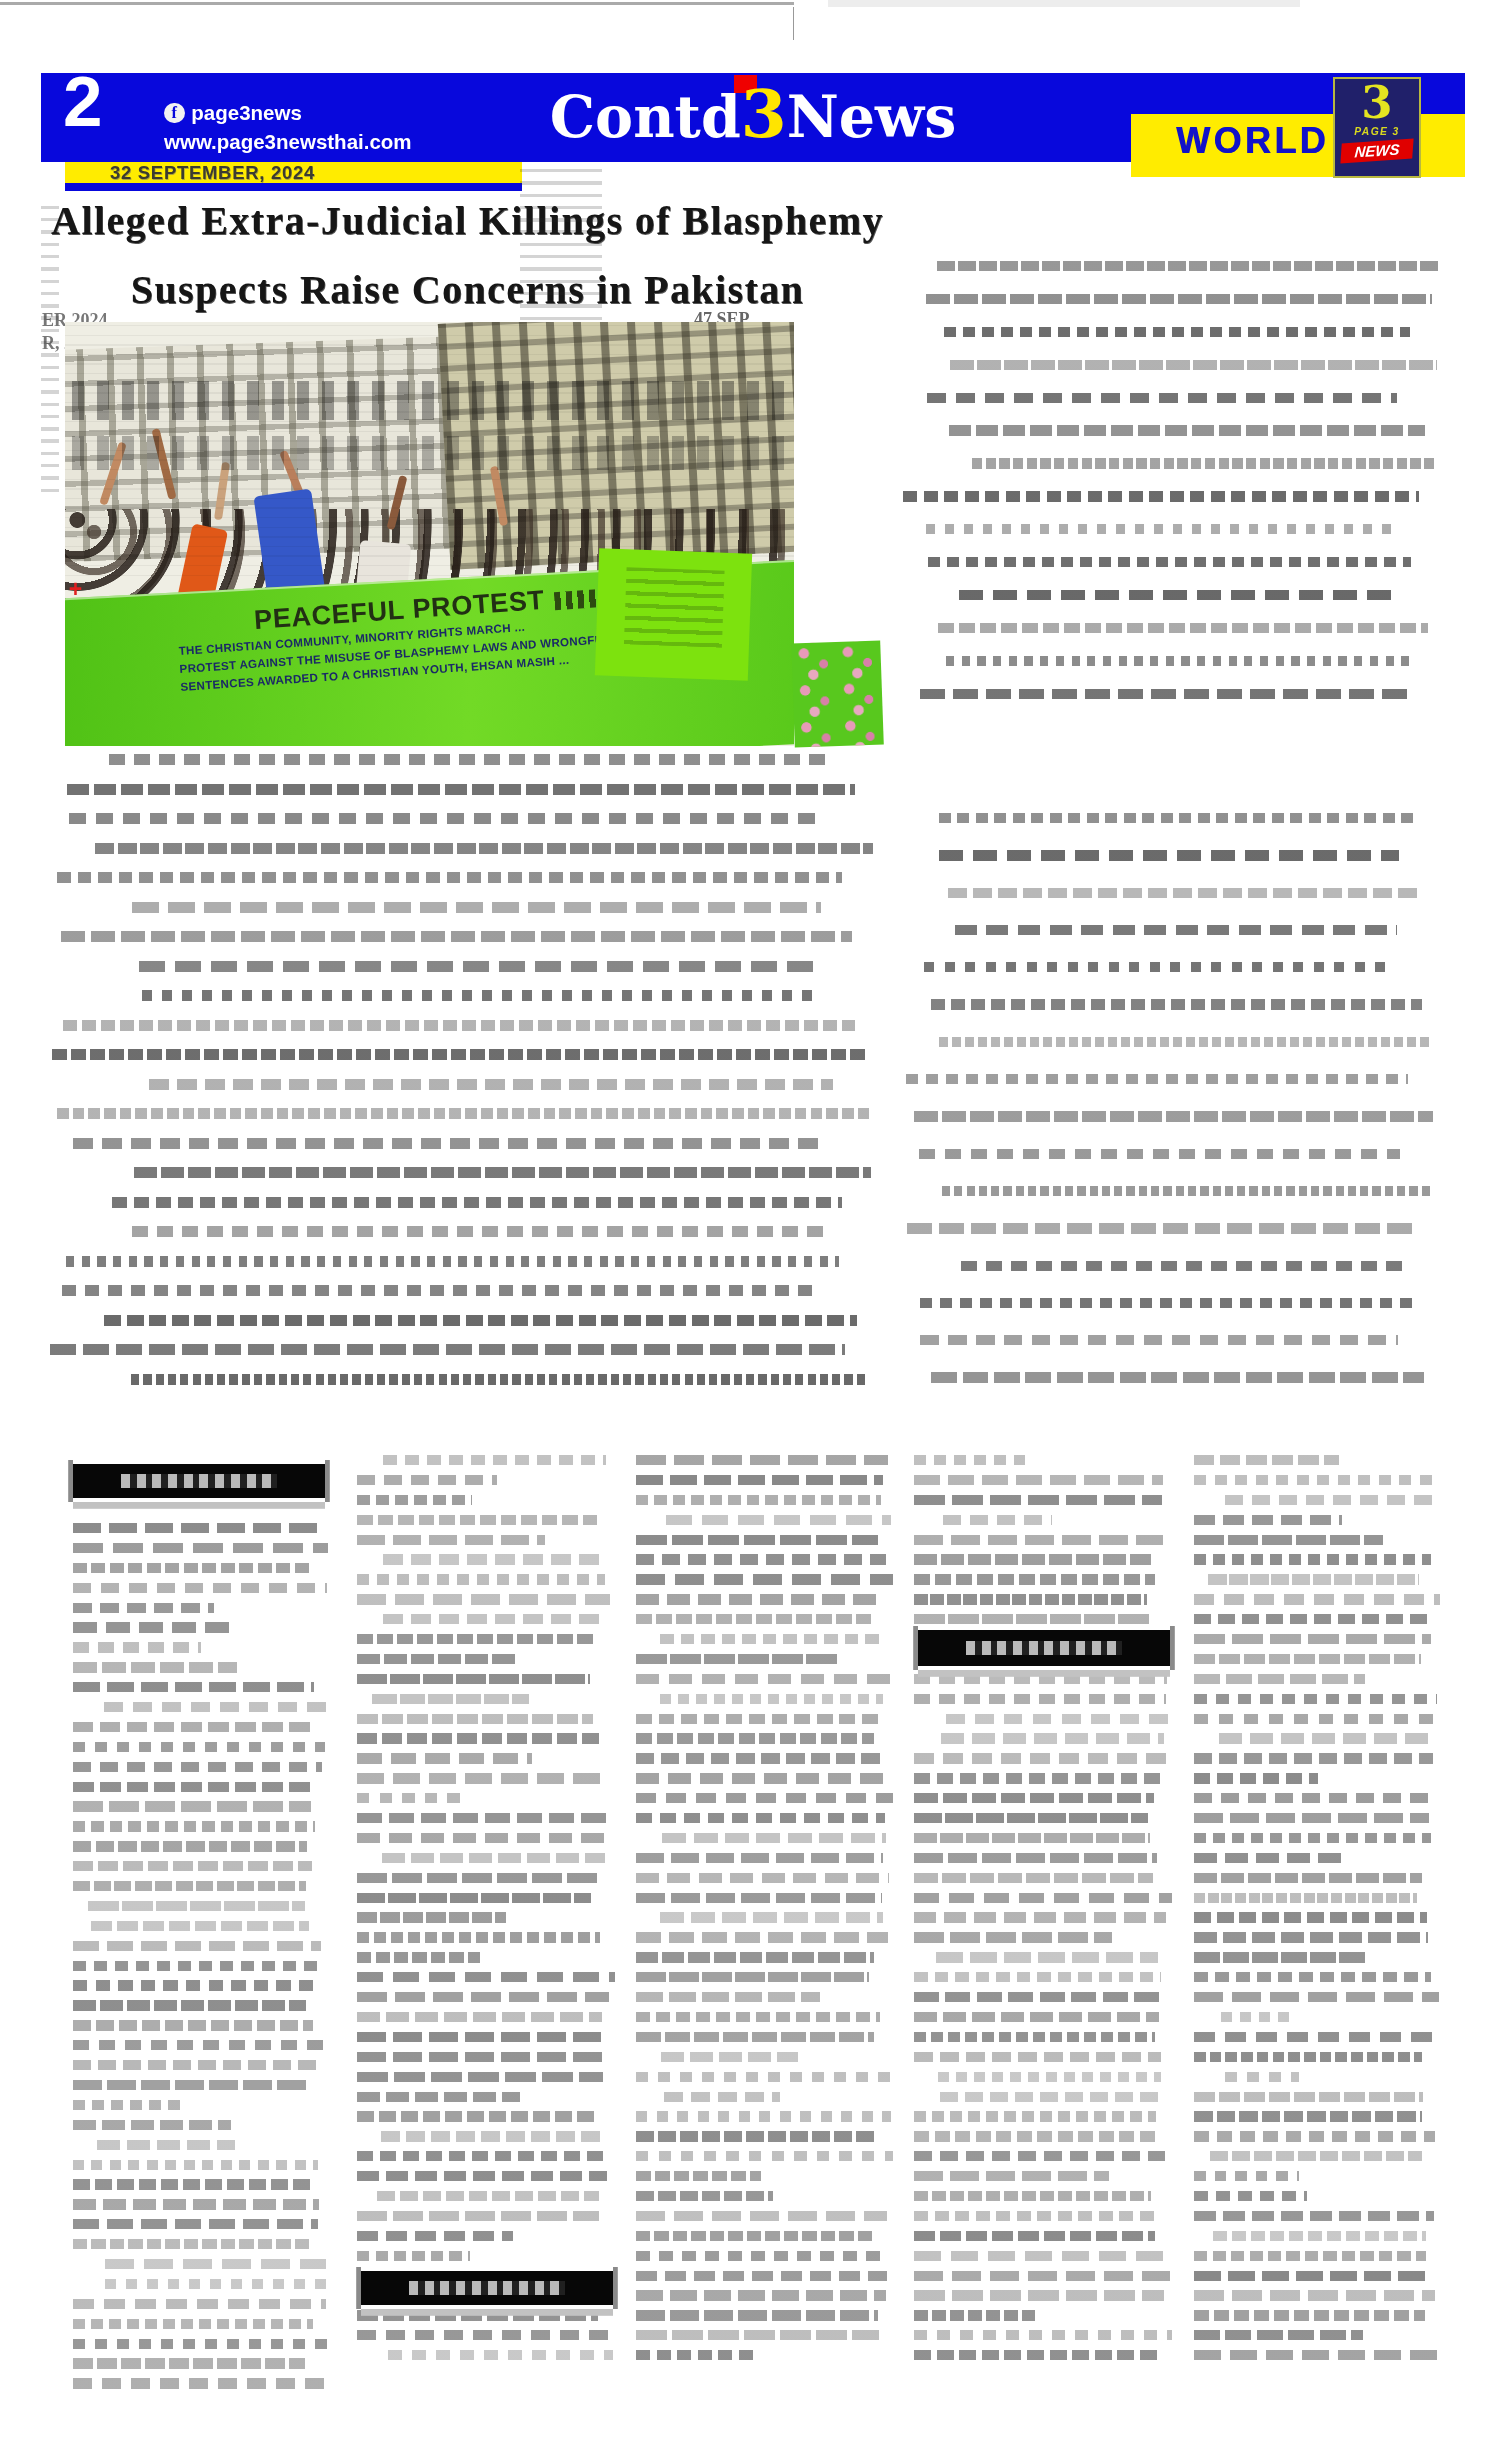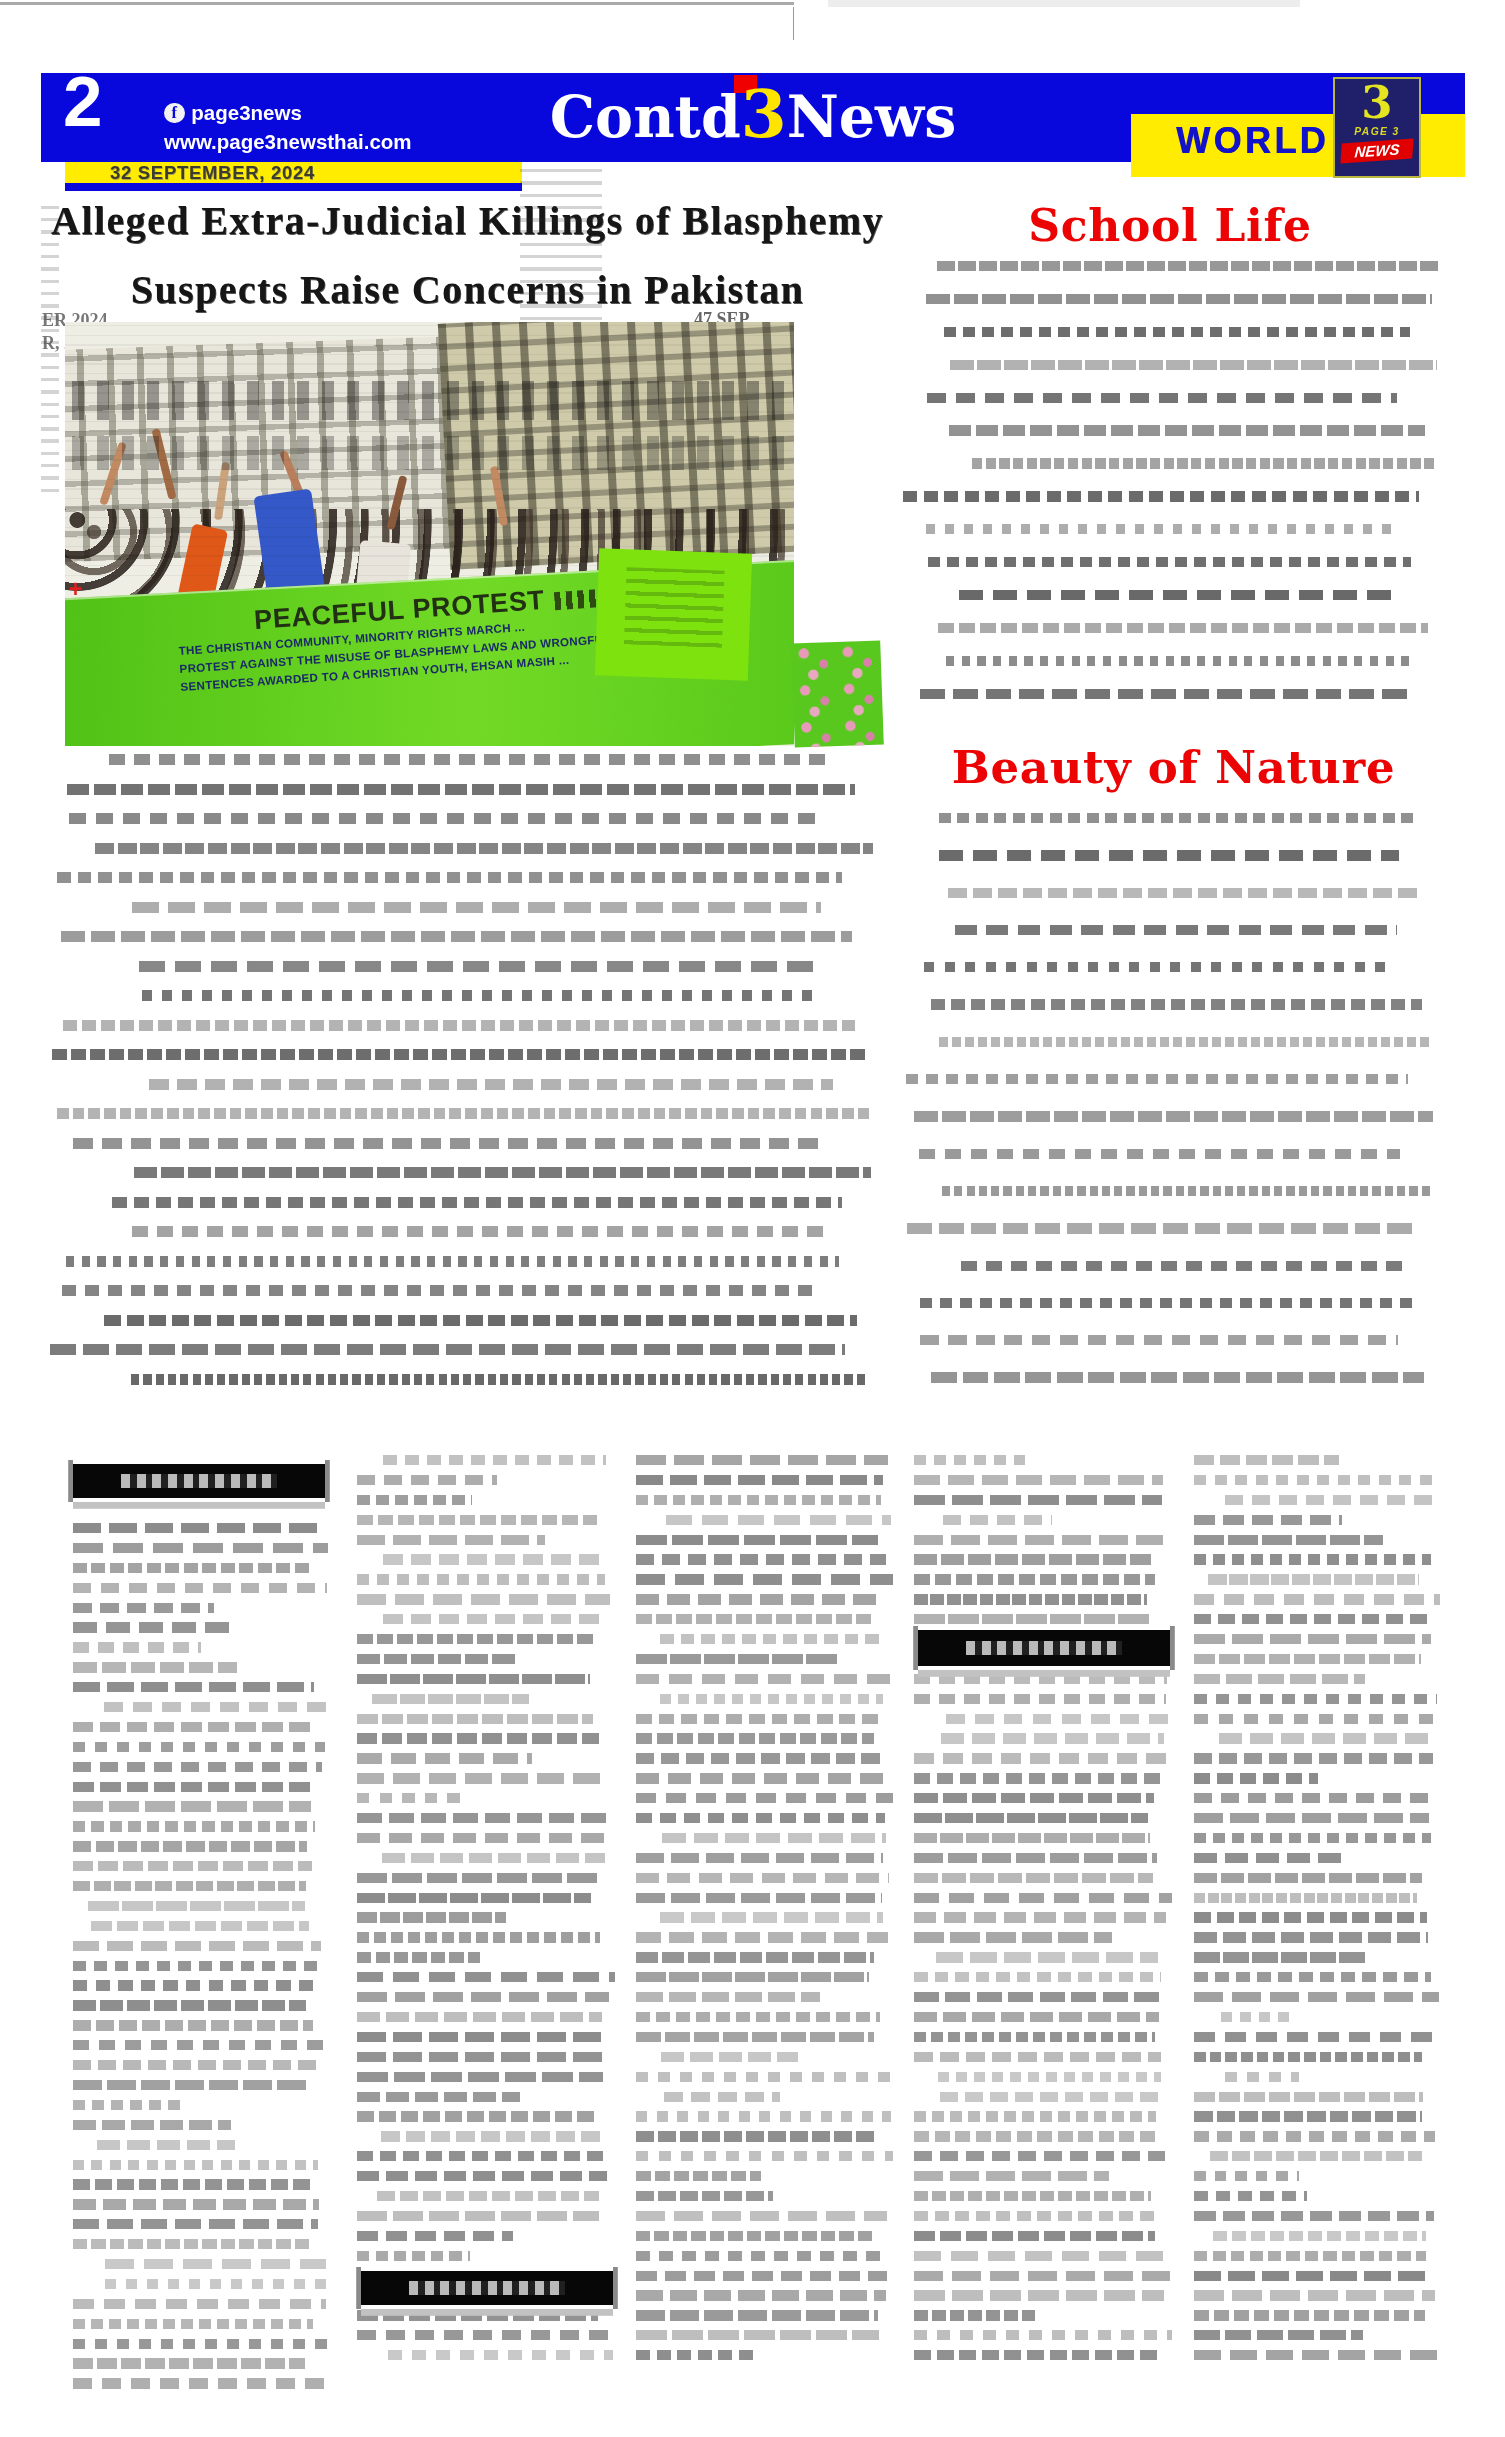--- a/index.html
+++ b/index.html
@@ -190,39 +190,37 @@
       <div style="height: 11px; margin: 0px 0px 18.5px 10.9%; width: 87.4%; background: repeating-linear-gradient(90deg, rgba(20, 20, 20, 0.57) 0px, rgba(20, 20, 20, 0.57) 23px, rgba(20, 20, 20, 0) 23px, rgba(20, 20, 20, 0) 27px);"></div>
       <div style="height: 11px; margin: 0px 0px 18.5px 8.3%; width: 86.6%; background: repeating-linear-gradient(90deg, rgba(20, 20, 20, 0.58) 0px, rgba(20, 20, 20, 0.58) 15px, rgba(20, 20, 20, 0) 15px, rgba(20, 20, 20, 0) 22px);"></div>
       <div style="height: 11px; margin: 0px 0px 18.5px 10.7%; width: 82%; background: repeating-linear-gradient(90deg, rgba(20, 20, 20, 0.39) 0px, rgba(20, 20, 20, 0.39) 16.4px, rgba(20, 20, 20, 0) 16.4px, rgba(20, 20, 20, 0) 25px);"></div>
       <div style="height: 11px; margin: 0px 0px 18.5px 2.8%; width: 91.8%; background: repeating-linear-gradient(90deg, rgba(20, 20, 20, 0.55) 0px, rgba(20, 20, 20, 0.55) 8.2px, rgba(20, 20, 20, 0) 8.2px, rgba(20, 20, 20, 0) 15.7px);"></div>
       <div style="height: 11px; margin: 0px 0px 18.5px 2.4%; width: 89.6%; background: repeating-linear-gradient(90deg, rgba(20, 20, 20, 0.52) 0px, rgba(20, 20, 20, 0.52) 13.7px, rgba(20, 20, 20, 0) 13.7px, rgba(20, 20, 20, 0) 23px);"></div>
       <div style="height: 11px; margin: 0px 0px 18.5px 7.4%; width: 89.3%; background: repeating-linear-gradient(90deg, rgba(20, 20, 20, 0.63) 0px, rgba(20, 20, 20, 0.63) 17px, rgba(20, 20, 20, 0) 17px, rgba(20, 20, 20, 0) 22.6px);"></div>
       <div style="height: 11px; margin: 0px 0px 18.5px 1%; width: 94.3%; background: repeating-linear-gradient(90deg, rgba(20, 20, 20, 0.56) 0px, rgba(20, 20, 20, 0.56) 26px, rgba(20, 20, 20, 0) 26px, rgba(20, 20, 20, 0) 33px);"></div>
       <div style="height: 11px; margin: 0px 0px 18.5px 10.6%; width: 87.4%; background: repeating-linear-gradient(90deg, rgba(20, 20, 20, 0.64) 0px, rgba(20, 20, 20, 0.64) 8.2px, rgba(20, 20, 20, 0) 8.2px, rgba(20, 20, 20, 0) 12.3px);"></div>
     </div>
 
-  <div class="abs feature-title" style="left:958px;top:200px;width:424px;font-size:44px;">School Life</div>
   <div class="abs" style="left:902px;top:261px;width:539px;">
       <div style="height: 10.3px; margin: 0px 0px 22.6px 6.5%; width: 93.1%; background: repeating-linear-gradient(90deg, rgba(20, 20, 20, 0.44) 0px, rgba(20, 20, 20, 0.44) 18.5px, rgba(20, 20, 20, 0) 18.5px, rgba(20, 20, 20, 0) 21px);"></div>
       <div style="height: 10.3px; margin: 0px 0px 22.6px 4.4%; width: 94%; background: repeating-linear-gradient(90deg, rgba(20, 20, 20, 0.47) 0px, rgba(20, 20, 20, 0.47) 24px, rgba(20, 20, 20, 0) 24px, rgba(20, 20, 20, 0) 28px);"></div>
       <div style="height: 10.3px; margin: 0px 0px 22.6px 7.8%; width: 86.5%; background: repeating-linear-gradient(90deg, rgba(20, 20, 20, 0.62) 0px, rgba(20, 20, 20, 0.62) 11.6px, rgba(20, 20, 20, 0) 11.6px, rgba(20, 20, 20, 0) 19px);"></div>
       <div style="height: 10.3px; margin: 0px 0px 22.6px 8.9%; width: 90.4%; background: repeating-linear-gradient(90deg, rgba(20, 20, 20, 0.33) 0px, rgba(20, 20, 20, 0.33) 24px, rgba(20, 20, 20, 0) 24px, rgba(20, 20, 20, 0) 27px);"></div>
       <div style="height: 10.3px; margin: 0px 0px 22.6px 4.6%; width: 87.2%; background: repeating-linear-gradient(90deg, rgba(20, 20, 20, 0.59) 0px, rgba(20, 20, 20, 0.59) 19px, rgba(20, 20, 20, 0) 19px, rgba(20, 20, 20, 0) 29px);"></div>
       <div style="height: 10.3px; margin: 0px 0px 22.6px 8.8%; width: 88.2%; background: repeating-linear-gradient(90deg, rgba(20, 20, 20, 0.46) 0px, rgba(20, 20, 20, 0.46) 22px, rgba(20, 20, 20, 0) 22px, rgba(20, 20, 20, 0) 27px);"></div>
       <div style="height: 10.3px; margin: 0px 0px 22.6px 13%; width: 85.8%; background: repeating-linear-gradient(90deg, rgba(20, 20, 20, 0.39) 0px, rgba(20, 20, 20, 0.39) 10.3px, rgba(20, 20, 20, 0) 10.3px, rgba(20, 20, 20, 0) 13.7px);"></div>
       <div style="height: 10.3px; margin: 0px 0px 22.6px 0.2%; width: 95.8%; background: repeating-linear-gradient(90deg, rgba(20, 20, 20, 0.63) 0px, rgba(20, 20, 20, 0.63) 14.4px, rgba(20, 20, 20, 0) 14.4px, rgba(20, 20, 20, 0) 20.5px);"></div>
       <div style="height: 10.3px; margin: 0px 0px 22.6px 4.4%; width: 86.7%; background: repeating-linear-gradient(90deg, rgba(20, 20, 20, 0.35) 0px, rgba(20, 20, 20, 0.35) 9px, rgba(20, 20, 20, 0) 9px, rgba(20, 20, 20, 0) 19px);"></div>
       <div style="height: 10.3px; margin: 0px 0px 22.6px 4.8%; width: 89.6%; background: repeating-linear-gradient(90deg, rgba(20, 20, 20, 0.61) 0px, rgba(20, 20, 20, 0.61) 11.6px, rgba(20, 20, 20, 0) 11.6px, rgba(20, 20, 20, 0) 19px);"></div>
       <div style="height: 10.3px; margin: 0px 0px 22.6px 10.5%; width: 81.1%; background: repeating-linear-gradient(90deg, rgba(20, 20, 20, 0.64) 0px, rgba(20, 20, 20, 0.64) 24px, rgba(20, 20, 20, 0) 24px, rgba(20, 20, 20, 0) 34px);"></div>
       <div style="height: 10.3px; margin: 0px 0px 22.6px 6.6%; width: 91%; background: repeating-linear-gradient(90deg, rgba(20, 20, 20, 0.36) 0px, rgba(20, 20, 20, 0.36) 16.4px, rgba(20, 20, 20, 0) 16.4px, rgba(20, 20, 20, 0) 21px);"></div>
       <div style="height: 10.3px; margin: 0px 0px 22.6px 8.2%; width: 85.9%; background: repeating-linear-gradient(90deg, rgba(20, 20, 20, 0.49) 0px, rgba(20, 20, 20, 0.49) 8.2px, rgba(20, 20, 20, 0) 8.2px, rgba(20, 20, 20, 0) 15.7px);"></div>
       <div style="height: 10.3px; margin: 0px 0px 22.6px 3.3%; width: 91%; background: repeating-linear-gradient(90deg, rgba(20, 20, 20, 0.59) 0px, rgba(20, 20, 20, 0.59) 25px, rgba(20, 20, 20, 0) 25px, rgba(20, 20, 20, 0) 33px);"></div>
     </div>
 
-  <div class="abs feature-title" style="left:910px;top:741px;width:527px;font-size:45px;">Beauty of Nature</div>
   <div class="abs" style="left:902px;top:813px;width:539px;">
       <div style="height: 10.3px; margin: 0px 0px 27px 6.9%; width: 88%; background: repeating-linear-gradient(90deg, rgba(20, 20, 20, 0.47) 0px, rgba(20, 20, 20, 0.47) 11.6px, rgba(20, 20, 20, 0) 11.6px, rgba(20, 20, 20, 0) 18.5px);"></div>
       <div style="height: 10.3px; margin: 0px 0px 27px 6.9%; width: 85.4%; background: repeating-linear-gradient(90deg, rgba(20, 20, 20, 0.63) 0px, rgba(20, 20, 20, 0.63) 24px, rgba(20, 20, 20, 0) 24px, rgba(20, 20, 20, 0) 34px);"></div>
       <div style="height: 10.3px; margin: 0px 0px 27px 8.6%; width: 87.5%; background: repeating-linear-gradient(90deg, rgba(20, 20, 20, 0.3) 0px, rgba(20, 20, 20, 0.3) 19px, rgba(20, 20, 20, 0) 19px, rgba(20, 20, 20, 0) 25px);"></div>
       <div style="height: 10.3px; margin: 0px 0px 27px 9.9%; width: 81.9%; background: repeating-linear-gradient(90deg, rgba(20, 20, 20, 0.57) 0px, rgba(20, 20, 20, 0.57) 22px, rgba(20, 20, 20, 0) 22px, rgba(20, 20, 20, 0) 31.5px);"></div>
       <div style="height: 10.3px; margin: 0px 0px 27px 4.1%; width: 87.4%; background: repeating-linear-gradient(90deg, rgba(20, 20, 20, 0.59) 0px, rgba(20, 20, 20, 0.59) 10.3px, rgba(20, 20, 20, 0) 10.3px, rgba(20, 20, 20, 0) 20.5px);"></div>
       <div style="height: 10.3px; margin: 0px 0px 27px 5.4%; width: 91%; background: repeating-linear-gradient(90deg, rgba(20, 20, 20, 0.53) 0px, rgba(20, 20, 20, 0.53) 14.4px, rgba(20, 20, 20, 0) 14.4px, rgba(20, 20, 20, 0) 20px);"></div>
       <div style="height: 10.3px; margin: 0px 0px 27px 6.9%; width: 91%; background: repeating-linear-gradient(90deg, rgba(20, 20, 20, 0.31) 0px, rgba(20, 20, 20, 0.31) 9px, rgba(20, 20, 20, 0) 9px, rgba(20, 20, 20, 0) 13px);"></div>
       <div style="height: 10.3px; margin: 0px 0px 27px 0.8%; width: 93%; background: repeating-linear-gradient(90deg, rgba(20, 20, 20, 0.41) 0px, rgba(20, 20, 20, 0.41) 11.6px, rgba(20, 20, 20, 0) 11.6px, rgba(20, 20, 20, 0) 20px);"></div>
       <div style="height: 10.3px; margin: 0px 0px 27px 2.3%; width: 96.2%; background: repeating-linear-gradient(90deg, rgba(20, 20, 20, 0.42) 0px, rgba(20, 20, 20, 0.42) 24px, rgba(20, 20, 20, 0) 24px, rgba(20, 20, 20, 0) 28px);"></div>

